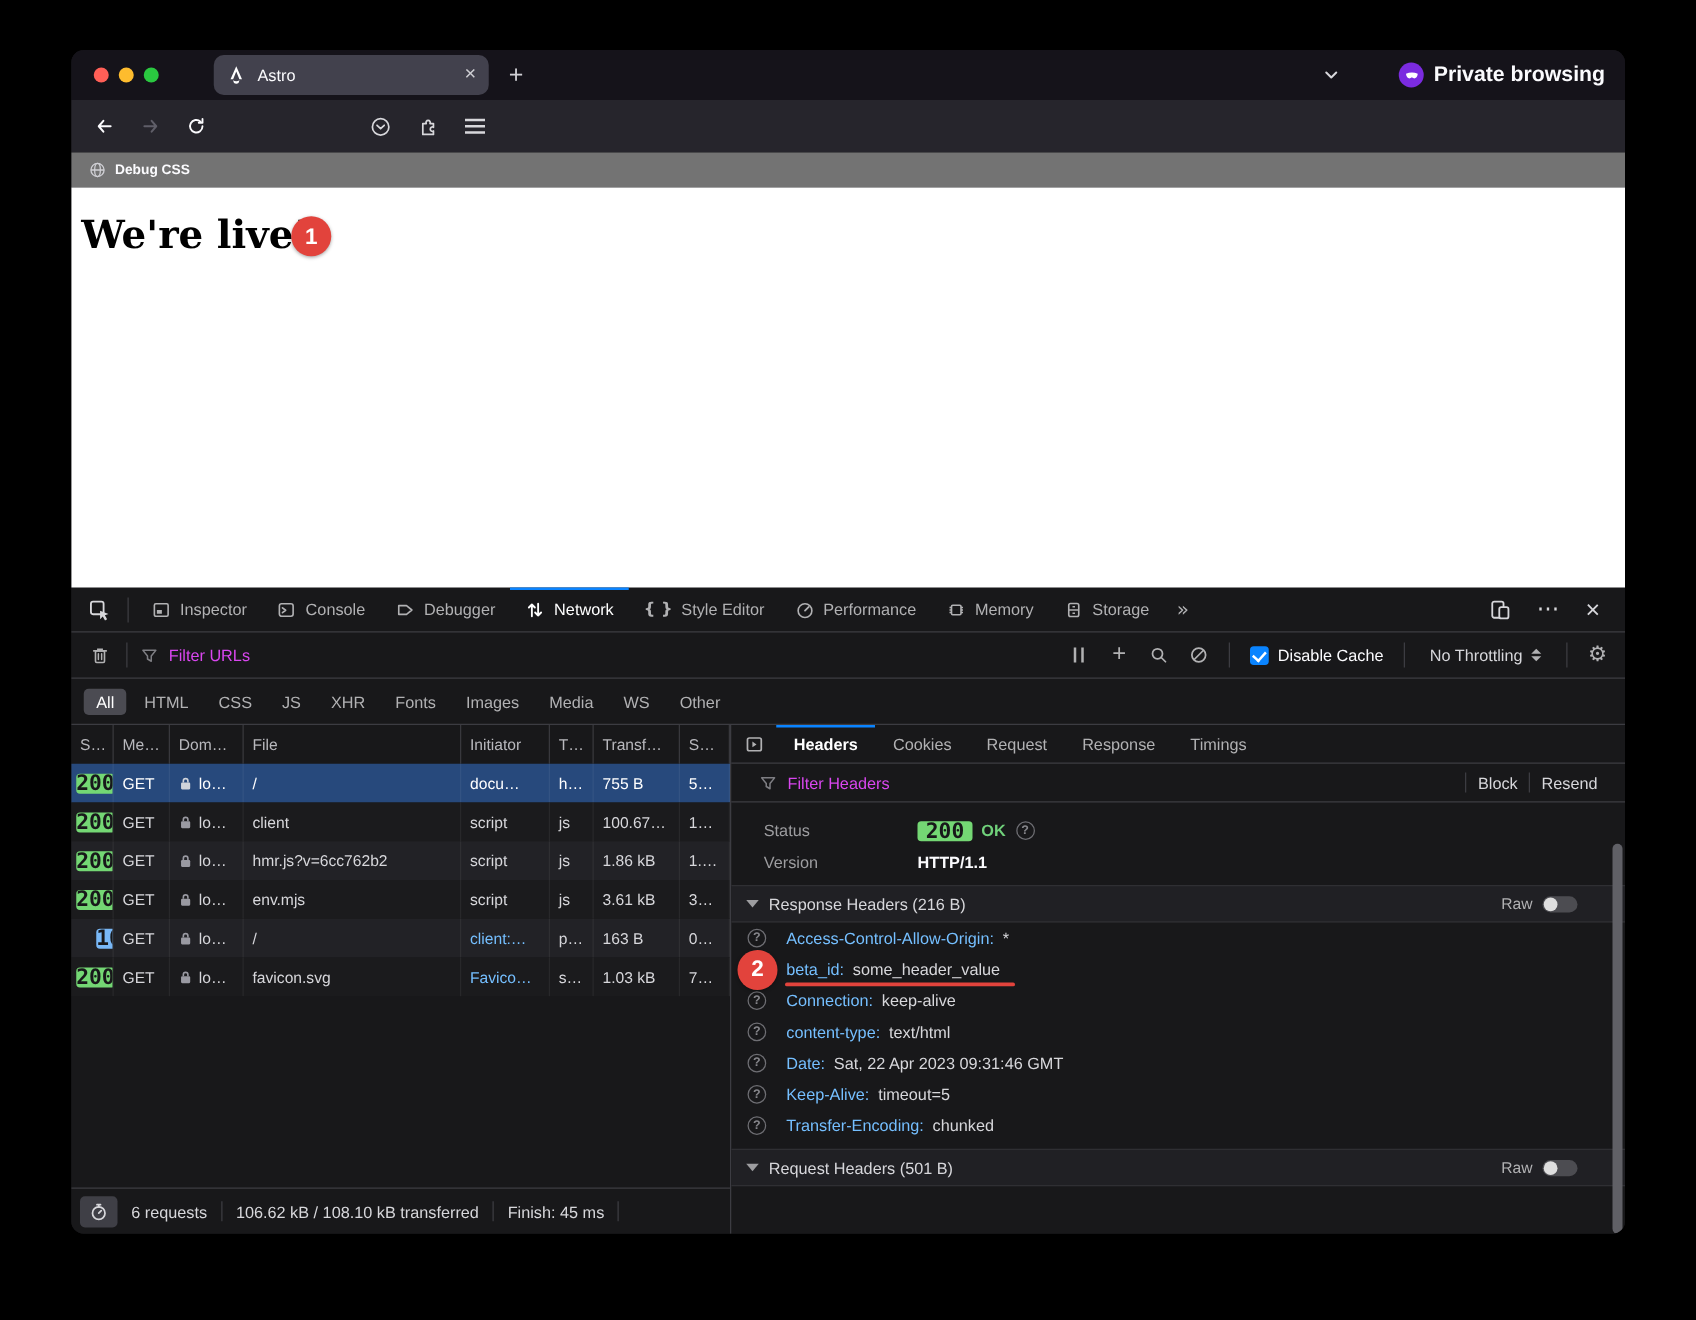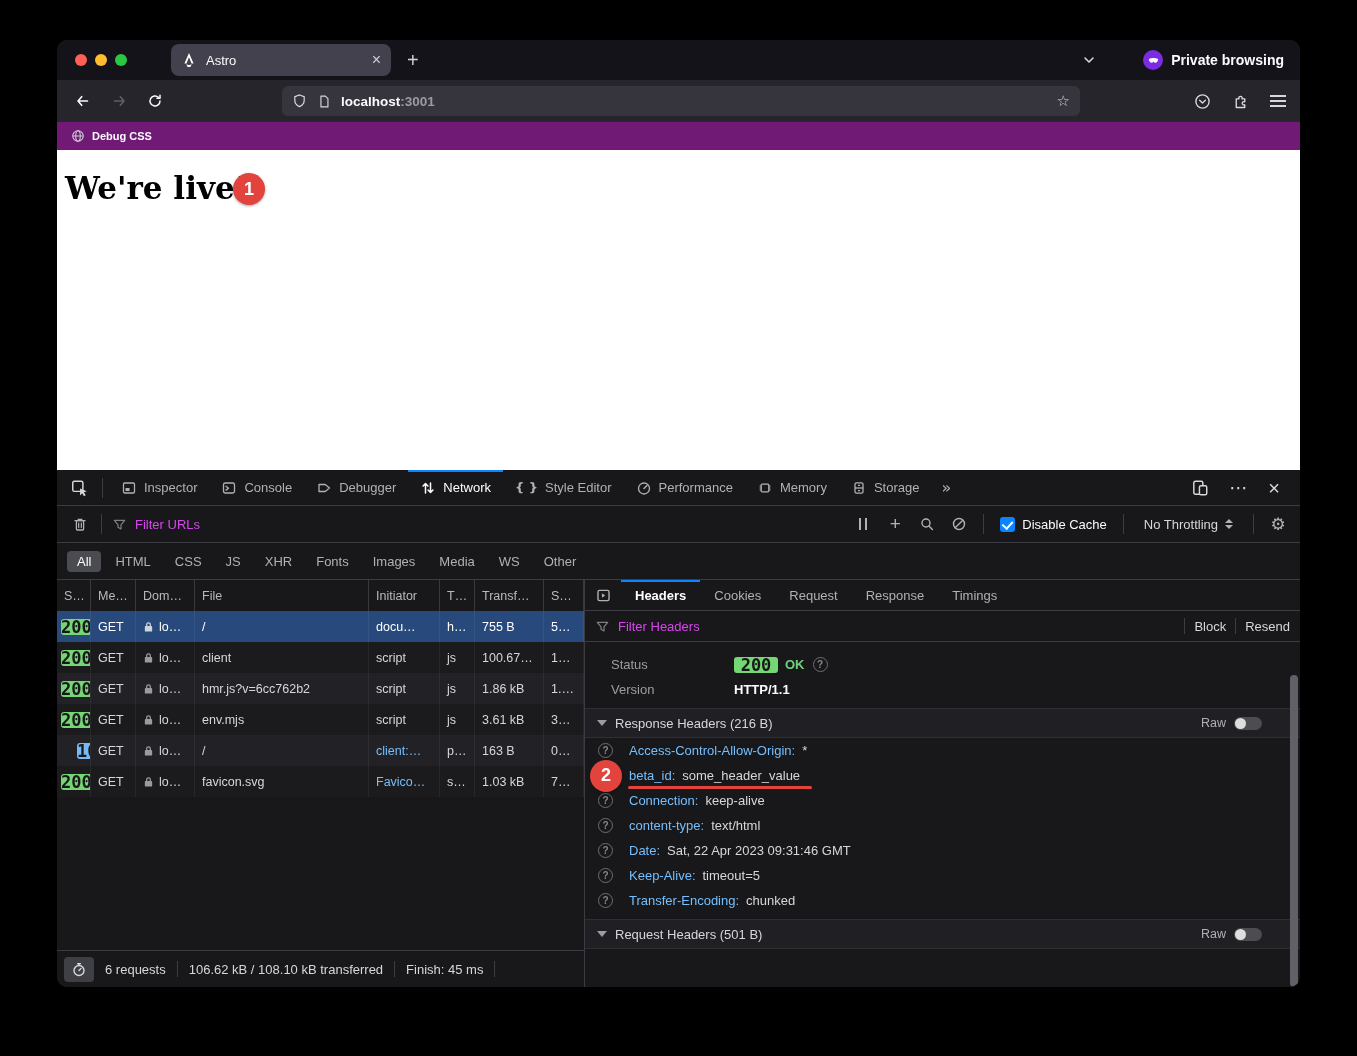--- a/index.html
+++ b/index.html
@@ -16,34 +16,34 @@
   .tab { margin-left:44px; width:220px; height:32px; background:#42414d; border-radius:8px;
     display:flex; align-items:center; padding:0 10px; }
   .tab-title { color:#fbfbfe; font-size:13px; margin-left:9px; flex:1; }
   .tab-close { color:#cfcfd4; font-size:16px; line-height:1; cursor:default; }
   .newtab { color:#d0d0d5; font-size:20px; margin-left:16px; font-weight:300; }
   .tabbar-right { margin-left:auto; display:flex; align-items:center; padding-right:16px; }
   .chevron-down { margin-right:46px; }
   .private { display:flex; align-items:center; gap:8px; }
   .mask-circle { width:20px; height:20px; border-radius:50%; background:#7b2be0;
     display:flex; align-items:center; justify-content:center; }
-  .private-label { color:#fbfbfe; font-size:14px; font-weight:600; }
+  .private-label { color:#fbfbfe; font-size:17px; font-weight:600; }
 
   .navbar { height:42px; background:#26252c; display:flex; align-items:center; padding:0 14px; flex:0 0 auto; }
   .nav-icon { width:24px; display:flex; justify-content:center; margin-right:13px; }
   .urlbar { margin-left:102px; width:820px; height:30px; background:#36353e; border-radius:6px;
     display:flex; align-items:center; padding:0 10px; gap:10px; }
   .url-text { font-size:13.5px; }
   .url-host { color:#fbfbfe; font-weight:600; }
   .url-port { color:#9a9aa0; font-weight:600; }
   .star { margin-left:auto; color:#d0d0d5; font-size:15px; font-family:"DejaVu Sans",sans-serif; }
   .nav-right { display:flex; align-items:center; gap:21px; margin-left:114px; }
   .hamburger { width:16px; height:2px; background:#d7d7db; box-shadow:0 -5px 0 #d7d7db, 0 5px 0 #d7d7db; }
 
-  .bookmarks { height:28px; background:#701a75; display:flex; align-items:center; padding-left:14px;
+  .bookmarks { height:28px; background:#737373; display:flex; align-items:center; padding-left:14px;
     gap:7px; flex:0 0 auto; }
   .bm-label { color:#fbfbfe; font-size:11px; font-weight:600; }
 
   
   .page { height:320px; background:#fff; position:relative; flex:0 0 auto; }
   .page h1 { font-family:"DejaVu Serif","Liberation Serif",serif; font-weight:700; font-size:31px;
     color:#000; padding:20px 0 0 8px; }
   .ann-badge { width:32px; height:32px; border-radius:50%; background:#e2433c; color:#fff;
     font-weight:700; font-size:18px; display:flex; align-items:center; justify-content:center;
     box-shadow:0 1px 3px rgba(0,0,0,.35); }
@@ -119,21 +119,21 @@
     align-items:center; justify-content:center; }
   .sb-sep { width:1px; height:16px; background:#3c3c42; }
 
   .dt-right { flex:1; display:flex; flex-direction:column; min-width:0; min-height:0; position:relative; }
   .hd-tabs { height:31px; border-bottom:1px solid #3c3c42; display:flex; align-items:stretch; flex:0 0 auto; }
   .pane-btn { width:36px; display:flex; align-items:center; justify-content:center; }
   .hd-tab { display:flex; align-items:center; padding:0 14px; position:relative; color:#b1b1b3; }
   .hd-tab.active { color:#fff; font-weight:600; }
   .hd-tab.active::before { content:""; position:absolute; left:0; right:0; top:0; height:2px; background:#0a84ff; }
   .hd-filterrow { height:31px; border-bottom:1px solid #3c3c42; display:flex; align-items:center;
-    padding:0 10px; gap:8px; flex:0 0 auto; }
+    padding:0 22px; gap:8px; flex:0 0 auto; }
   .hd-filter-right { margin-left:auto; display:flex; align-items:center; color:#d7d7db; }
   .hd-filter-right .vsep { height:16px; margin:0 9px; }
 
   .hd-content { flex:1; padding-top:10px; overflow:hidden; position:relative; font-size:13px; min-height:0; }
   .sum-row { height:25px; display:flex; align-items:center; padding-left:26px; }
   .sum-label { width:123px; color:#9d9da0; flex:0 0 auto; }
   .sum-value { color:#fbfbfe; font-weight:600; }
   .status-ok { color:#70d17b; font-weight:700; margin-left:7px; }
   .q-circle { width:15px; height:15px; border:1.4px solid #6e6e73; border-radius:50%; color:#86868b;
     font-size:10px; font-weight:700; display:flex; align-items:center; justify-content:center; flex:0 0 auto; }
@@ -210,34 +210,20 @@
       <svg width="17" height="16" viewBox="0 0 16 16">
           <path d="M3 8 H12.5 M8.8 3.7 12.5 8 l-3.7 4.3" fill="none" stroke="#5f5e68" stroke-width="1.6" stroke-linecap="round" stroke-linejoin="round"></path>
         </svg>
     </span>
     <span class="nav-icon">
       <svg width="16" height="16" viewBox="0 0 16 16">
           <path d="M13 8 a5 5 0 1 1 -1.6-3.7" fill="none" stroke="#fbfbfe" stroke-width="1.5" stroke-linecap="round"></path>
           <polyline points="13,2.2 13,5.2 10,5.2" fill="none" stroke="#fbfbfe" stroke-width="1.5" stroke-linecap="round" stroke-linejoin="round"></polyline>
         </svg>
     </span>
-    <div class="urlbar">
-      <span>
-        <svg width="15" height="16" viewBox="0 0 16 16">
-            <path d="M8 1.6 l5 1.8 v4 c0 3.3-2.7 5.5-5 6.6 C5.7 12.9 3 10.7 3 7.4 v-4 Z" fill="none" stroke="#d7d7db" stroke-width="1.3"></path>
-          </svg>
-      </span>
-      <span>
-        <svg width="14" height="15" viewBox="0 0 16 16">
-            <path d="M4.5 1.8 h5 l3 3 v9.4 h-8 Z" fill="none" stroke="#d7d7db" stroke-width="1.3" stroke-linejoin="round"></path>
-          </svg>
-      </span>
-      <span class="url-text"><span class="url-host">localhost</span><span class="url-port">:3001</span></span>
-      <span class="star glyph">☆</span>
-    </div>
     <div class="nav-right">
       <span>
         <svg width="17" height="17" viewBox="0 0 16 16">
             <circle cx="8" cy="8" r="6.2" fill="none" stroke="#d7d7db" stroke-width="1.3"></circle>
             <polyline points="5.3,6.8 8,9.4 10.7,6.8" fill="none" stroke="#d7d7db" stroke-width="1.3" stroke-linecap="round" stroke-linejoin="round"></polyline>
           </svg>
       </span>
       <span>
         <svg width="17" height="17" viewBox="0 0 16 16">
             <path d="M4 5.5 h2.6 a1.6 1.6 0 1 1 2.8 0 H12 v2.8 a1.6 1.6 0 1 0 0 2.8 V13.7 H4 Z" fill="none" stroke="#d7d7db" stroke-width="1.3" stroke-linejoin="round"></path>

